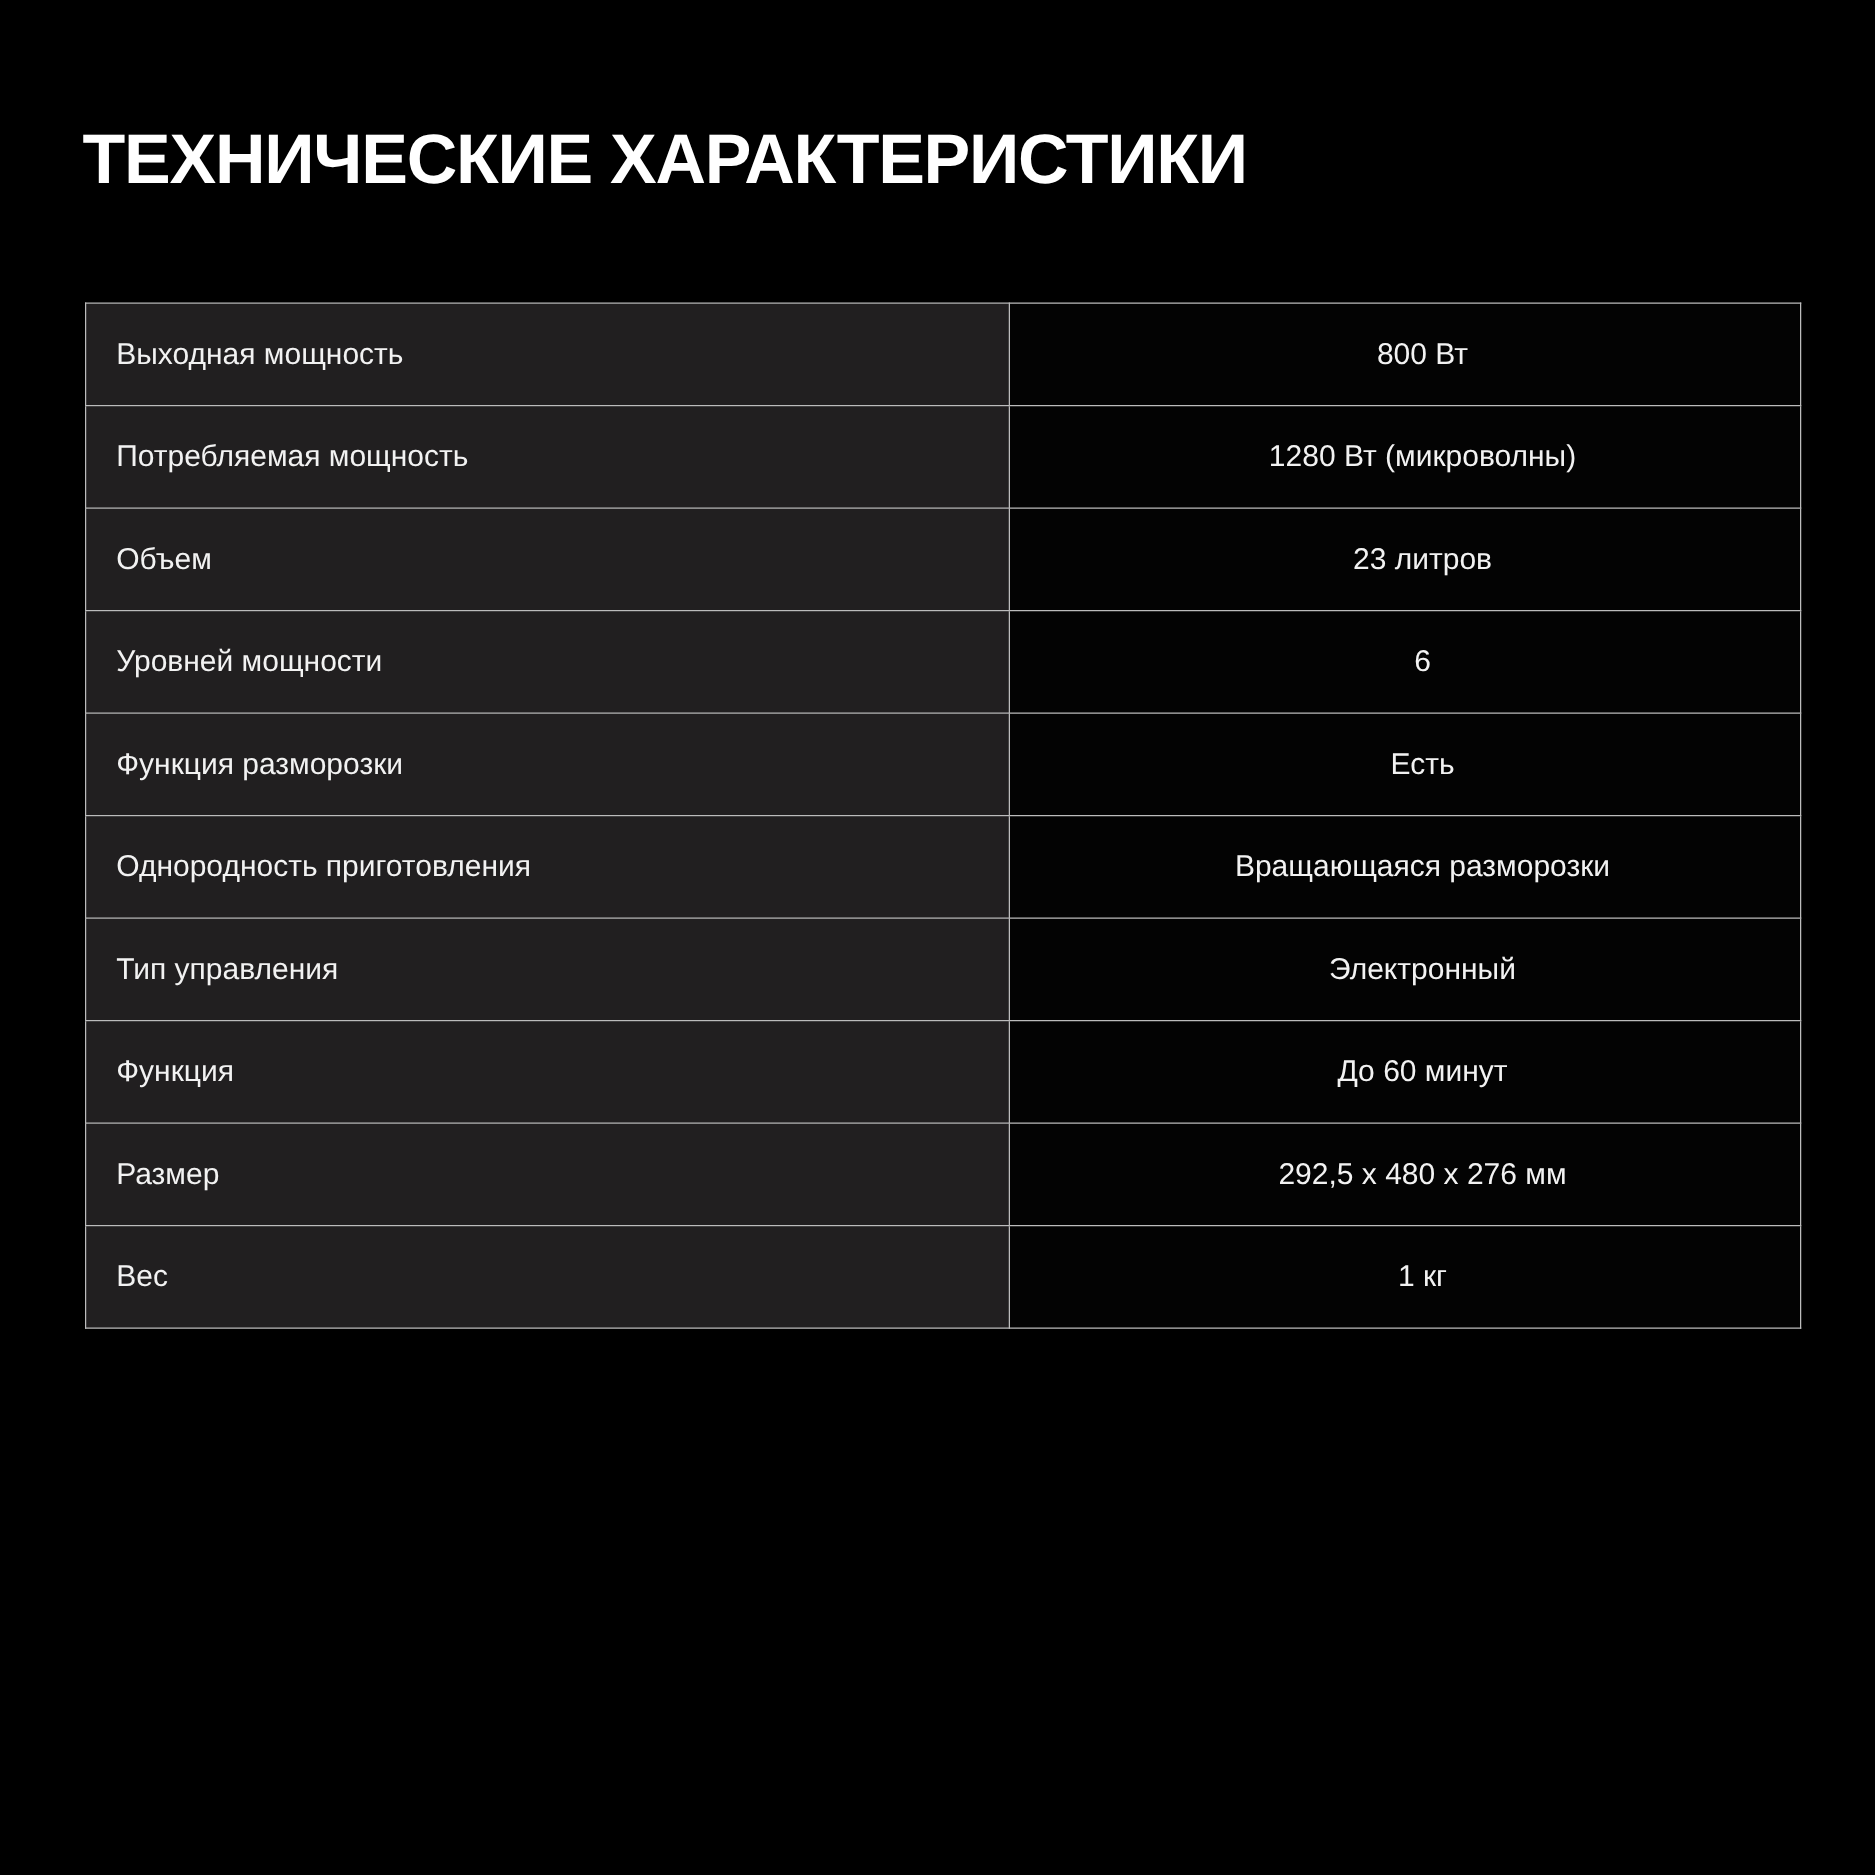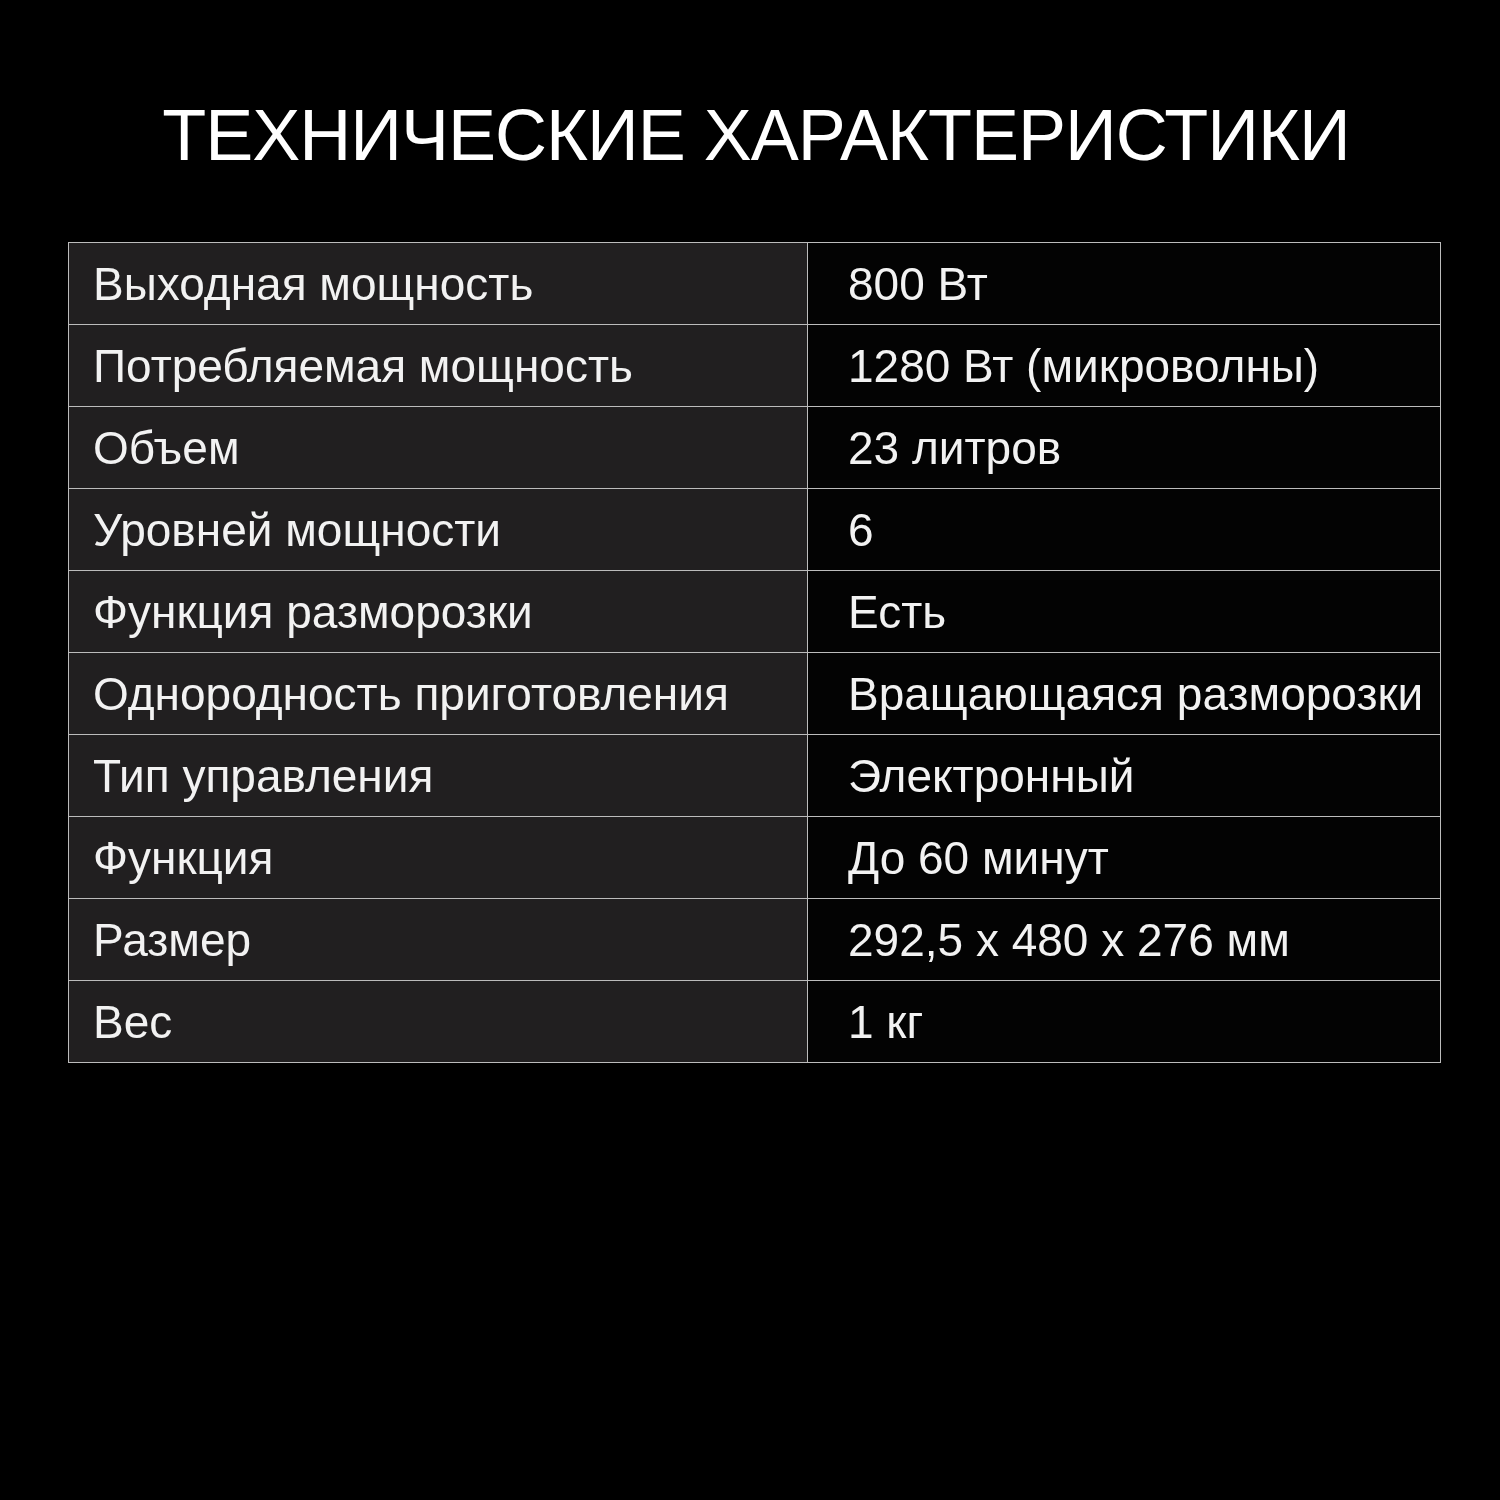--- a/index.html
+++ b/index.html
@@ -19,54 +19,54 @@
   }
   .page{
     position:relative;
     width:1500px;height:1500px;
     background:var(--bg);
   }
   .page-title{
     position:absolute;
     left:66px;top:98px;
     width:1380px;
-    font-size:72px;
-    font-weight:normal;
+    font-size:56px;
+    font-weight:bold;
     letter-spacing:-1px;
     line-height:1.05;
     color:var(--title);
     white-space:nowrap;
-    text-align:center;
   }
   table.spec-table{
     position:absolute;
     left:68px;top:242px;
     width:1372px;
     border-collapse:collapse;
     table-layout:fixed;
   }
   table.spec-table td{
     height:82px;
     border:1px solid var(--border);
     color:var(--text);
-    font-size:46px;
+    font-size:24px;
     font-weight:400;
     vertical-align:middle;
     white-space:nowrap;
     overflow:hidden;
   }
   table.spec-table td.param{
     width:739px;
     background:var(--param-bg);
     padding-left:24px;
   }
   table.spec-table td.value{
     width:633px;
     background:var(--value-bg);
-    padding-left:40px;
+    padding-left:28px;
+    text-align:center;
   }
 </style>
 </head>
 <body>
 
 <div class="page">
   <h1 class="page-title">ТЕХНИЧЕСКИЕ ХАРАКТЕРИСТИКИ</h1>
 
   <table class="spec-table">
     <tbody>

